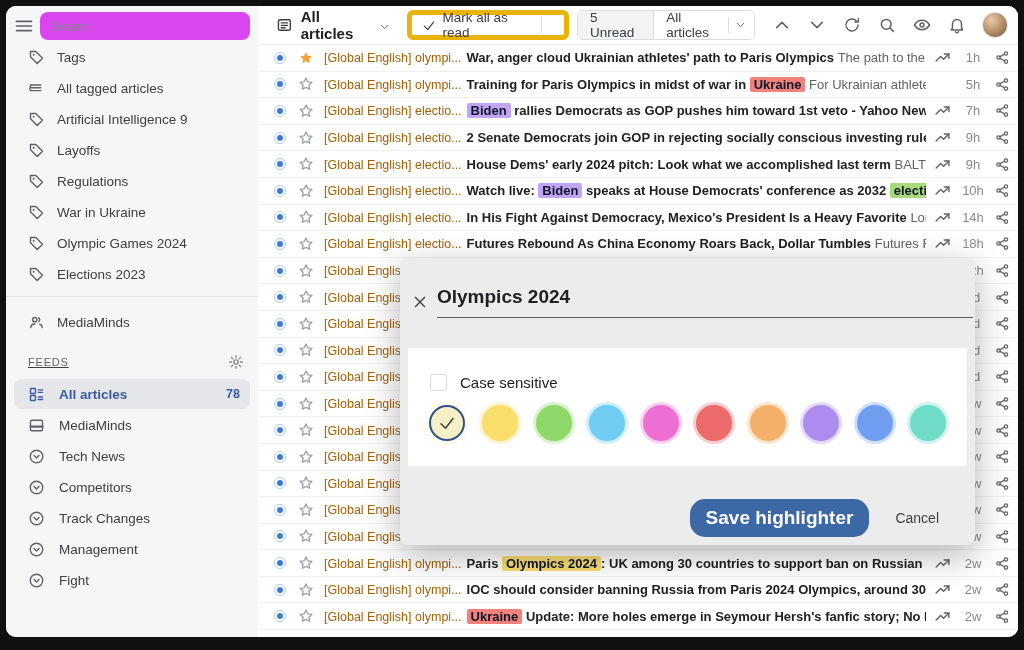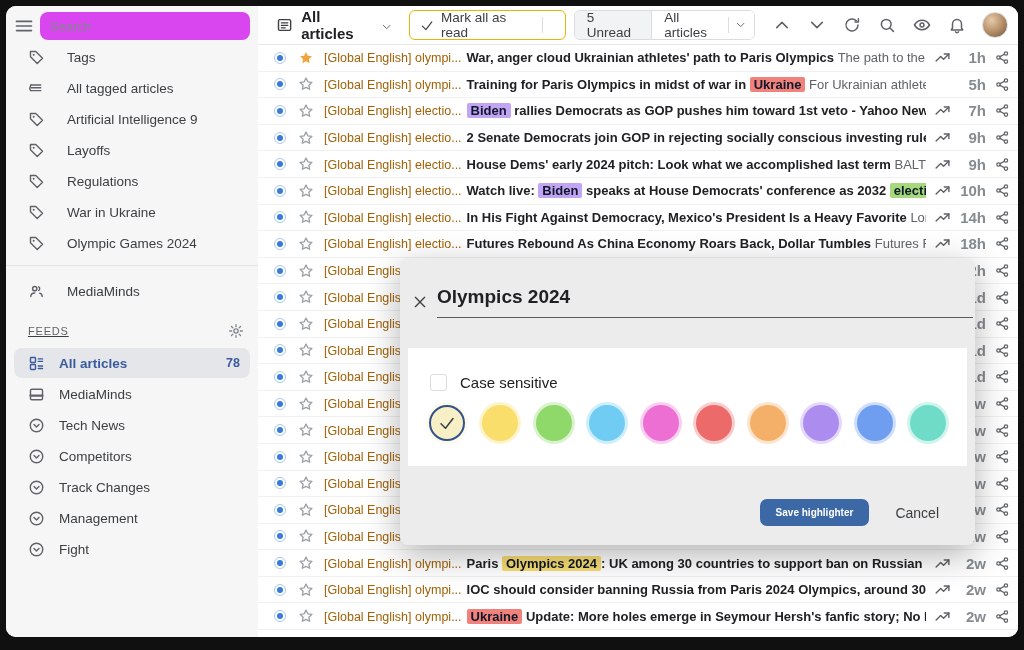--- a/index.html
+++ b/index.html
@@ -6,21 +6,21 @@
   html,body { width:1024px; height:650px; background:#101010; font-family:"Liberation Sans", sans-serif; overflow:hidden; }
   .window { position:absolute; left:6px; top:6px; width:1012px; height:631px; background:#fff; border-radius:10px; overflow:hidden; display:flex; }
 
   
   .sidebar { width:252px; background:#f6f6f7; flex:none; position:relative; font-size:13.5px; color:#3c4043; }
   .sb-top { display:flex; align-items:center; padding:6px 8px 2px 8px; gap:6px; }
   .hamburger { width:20px; height:20px; color:#5f6368; flex:none; cursor:pointer; }
   .search-box { flex:1; background:#d946ef; border-radius:8px; height:28px; display:flex; align-items:center; padding:0 10px; }
   .search-box input { border:none; background:transparent; outline:none; font-size:13px; color:#3c4043; width:100%; font-family:inherit; }
   .search-box input::placeholder { color:#80868b; }
-  .sb-item { display:flex; align-items:center; gap:22px; height:31px; padding:0 16px 0 22px; cursor:pointer; }
+  .sb-item { display:flex; align-items:center; gap:12px; height:31px; padding:0 16px 0 22px; cursor:pointer; }
   .sb-item .icn { width:17px; height:17px; color:#5f6368; flex:none; }
   .sb-divider { height:1px; background:#e3e4e5; margin:6px 0; }
   .sb-section { display:flex; align-items:center; justify-content:space-between; padding:16px 14px 8px 22px;text-decoration:underline; }
   .sb-section .hdr { font-size:11px; letter-spacing:.8px; color:#5f6368; }
   .sb-section .icn { width:16px; height:16px; color:#80868b; cursor:pointer; }
   .feed-item { display:flex; align-items:center; gap:14px; height:30px; margin:1px 8px; padding:0 10px 0 14px; border-radius:8px; cursor:pointer; }
   .feed-item .icn { width:17px; height:17px; color:#5f6368; flex:none; }
   .feed-item .lbl { flex:1; white-space:nowrap; overflow:hidden; }
   .feed-item .cnt { font-size:12.5px; color:#5f6368; }
   .feed-item.selected { background:#e4e6e9; }
@@ -30,21 +30,21 @@
   .team-row { margin-top:10px; }
 
   
   .main { flex:1; display:flex; flex-direction:column; position:relative; background:#fff; min-width:0; }
   .toolbar { height:39px; display:flex; align-items:center; padding:0 10px 0 18px; border-bottom:1px solid #e8e8e8; gap:8px; flex:none; }
   .view-title-wrap { display:flex; align-items:center; gap:8px; cursor:pointer; }
   .view-title-wrap .icn { width:18px; height:18px; color:#3c4043; }
   .view-title { font-size:15px; font-weight:bold; color:#202124; }
   .chev { width:12px; height:12px; color:#5f6368; }
   .tb-spacer { flex:1; }
-  .btn-mark { display:flex; align-items:center; height:30px; border:1px solid #eab308; border-radius:6px; padding:0 4px 0 10px; gap:7px; color:#3c4043; font-size:13.5px; cursor:pointer; background:#fff; }
+  .btn-mark { display:flex; align-items:center; height:30px; border:5px solid #eab308; border-radius:6px; padding:0 4px 0 10px; gap:7px; color:#3c4043; font-size:13.5px; cursor:pointer; background:#fff; }
   .btn-mark .icn { width:15px; height:15px; }
   .btn-mark .sep { width:1px; height:16px; background:#dadce0; margin-left:3px; }
   .btn-mark .dd { width:11px; height:11px; padding:0 5px; color:#5f6368; }
   .segmented { display:flex; height:30px; border:1px solid #dadce0; border-radius:6px; overflow:hidden; font-size:13.5px; color:#3c4043; }
   .seg-unread { background:#f1f3f4; display:flex; align-items:center; padding:0 12px; border-right:1px solid #dadce0; cursor:pointer; }
   .seg-filter { background:#fff; display:flex; align-items:center; gap:6px; padding:0 8px 0 12px; cursor:pointer; }
   .seg-filter .sep { width:1px; height:16px; background:#dadce0; }
   .icon-group { display:flex; align-items:center; gap:17px; padding:0 8px 0 10px; }
   .icon-group .icn { width:18px; height:18px; color:#5f6368; cursor:pointer; }
   .avatar { width:26px; height:26px; border-radius:50%; background:radial-gradient(circle at 35% 30%, #e8c9a8, #b08a64 55%, #6d5340 100%); flex:none; cursor:pointer; border:1px solid #ddd; }
@@ -55,36 +55,36 @@
   .dot { width:12px; height:12px; border:1.5px solid #aac9f2; border-radius:50%; flex:none; display:flex; align-items:center; justify-content:center; cursor:pointer; }
   .dot::after { content:""; width:6px; height:6px; border-radius:50%; background:#3a7bd5; }
   .star { width:16px; height:16px; color:#9aa0a6; flex:none; margin:0 10px 0 12px; cursor:pointer; }
   .star.filled { color:#f2a33c; }
   .rowtext { flex:1; overflow:hidden; white-space:nowrap; font-size:13px; color:#5f6368; min-width:0; }
   .rowtext .prefix { font-size:12.5px; color:#a16207; margin-right:5px; }
   .rowtext b { color:#202124; }
   .hl { padding:0 4px; border-radius:2px; color:#0f172a; }
   .row-right { flex:none; display:flex; align-items:center; gap:9px; padding:0 8px 0 8px; }
   .row-right .trend { width:17px; height:17px; color:#5f6368; }
-  .row-right .time { width:26px; text-align:right; font-size:15px; color:#868b90;font-weight:bold; }
+  .row-right .time { width:26px; text-align:center; font-size:13px; color:#868b90; }
   .row-right .share { width:15px; height:15px; color:#5f6368; cursor:pointer; }
 
   
   .modal { position:absolute; left:394px; top:252px; width:575px; height:287px; background:#ececec; border-radius:8px; box-shadow:0 10px 35px rgba(0,0,0,.3); z-index:5; }
   .modal-close { position:absolute; left:12px; top:36px; width:16px; height:16px; color:#3c4043; cursor:pointer; }
   .modal-title-input { position:absolute; left:37px; top:28px; width:536px; background:transparent; border:none; border-bottom:1.5px solid #5a5a5a; outline:none; font-size:19px; font-weight:bold; color:#202124; padding-bottom:9px; font-family:inherit; }
   .modal-panel { position:absolute; left:8px; top:90px; width:559px; height:118px; background:#fff; }
   .case-row { display:flex; align-items:center; gap:13px; padding:26px 0 0 22px; font-size:15px; color:#202124; }
   .checkbox { width:17px; height:17px; border:1.5px solid #dadce0; border-radius:3px; background:#fff; cursor:pointer; }
   .swatches { display:flex; justify-content:space-between; padding:14px 21px 0 21px; }
   .swatch { width:36px; height:36px; border-radius:50%; cursor:pointer; display:flex; align-items:center; justify-content:center; }
   .swatch.selected { border:2px solid #33518b; }
   .swatch .ck { width:18px; height:18px; color:#3c4043; }
   .modal-actions { position:absolute; right:36px; top:241px; display:flex; align-items:center; gap:26px; }
-  .btn-save { background:#3c68a5; color:#fff; font-weight:bold; font-size:10px; border:none; border-radius:7px; padding:8px 16px; cursor:pointer; font-family:inherit; }
+  .btn-save { background:#3c68a5; color:#fff; font-weight:bold; font-size:19px; border:none; border-radius:15px; padding:8px 16px; cursor:pointer; font-family:inherit; }
   .btn-cancel { background:none; border:none; font-size:14px; color:#3c4043; cursor:pointer; font-family:inherit; }
 </style>
 </head>
 <body>
 
 <div class="window">
 
   <div class="sidebar">
     <div class="sb-top">
       <div class="hamburger icn-holder"><svg viewBox="0 0 24 24" width="100%" height="100%" fill="none" stroke="currentColor" stroke-width="2" stroke-linecap="round" stroke-linejoin="round">
@@ -138,20 +138,27 @@
               <circle cx="8" cy="8" r="1.4" fill="currentColor" stroke="none"></circle>
             </svg></span>
           <span>War in Ukraine</span>
         </div>
         <div class="sb-item">
           <span class="icn"><svg viewBox="0 0 24 24" width="100%" height="100%" fill="none" stroke="currentColor" stroke-width="2" stroke-linecap="round" stroke-linejoin="round">
               <path d="M3.5 3.5h7.5l9.5 9.5-7.5 7.5-9.5-9.5z"></path>
               <circle cx="8" cy="8" r="1.4" fill="currentColor" stroke="none"></circle>
             </svg></span>
           <span>Olympic Games 2024</span>
+        </div>
+        <div class="sb-item">
+          <span class="icn"><svg viewBox="0 0 24 24" width="100%" height="100%" fill="none" stroke="currentColor" stroke-width="2" stroke-linecap="round" stroke-linejoin="round">
+              <path d="M3.5 3.5h7.5l9.5 9.5-7.5 7.5-9.5-9.5z"></path>
+              <circle cx="8" cy="8" r="1.4" fill="currentColor" stroke="none"></circle>
+            </svg></span>
+          <span>Elections 2023</span>
         </div>
       </div>
     <div class="sb-divider"></div>
     <div class="sb-item team-row">
       <span class="icn"><svg viewBox="0 0 24 24" width="100%" height="100%" fill="none" stroke="currentColor" stroke-width="2" stroke-linecap="round" stroke-linejoin="round">
             <circle cx="9.5" cy="8" r="3"></circle>
             <path d="M4 19c0-3 2.4-5 5.5-5"></path>
             <path d="M15 5.4a3 3 0 010 5.2"></path>
             <path d="M16.5 14.3c2.3.7 3.5 2.6 3.5 4.7"></path>
           </svg></span>

